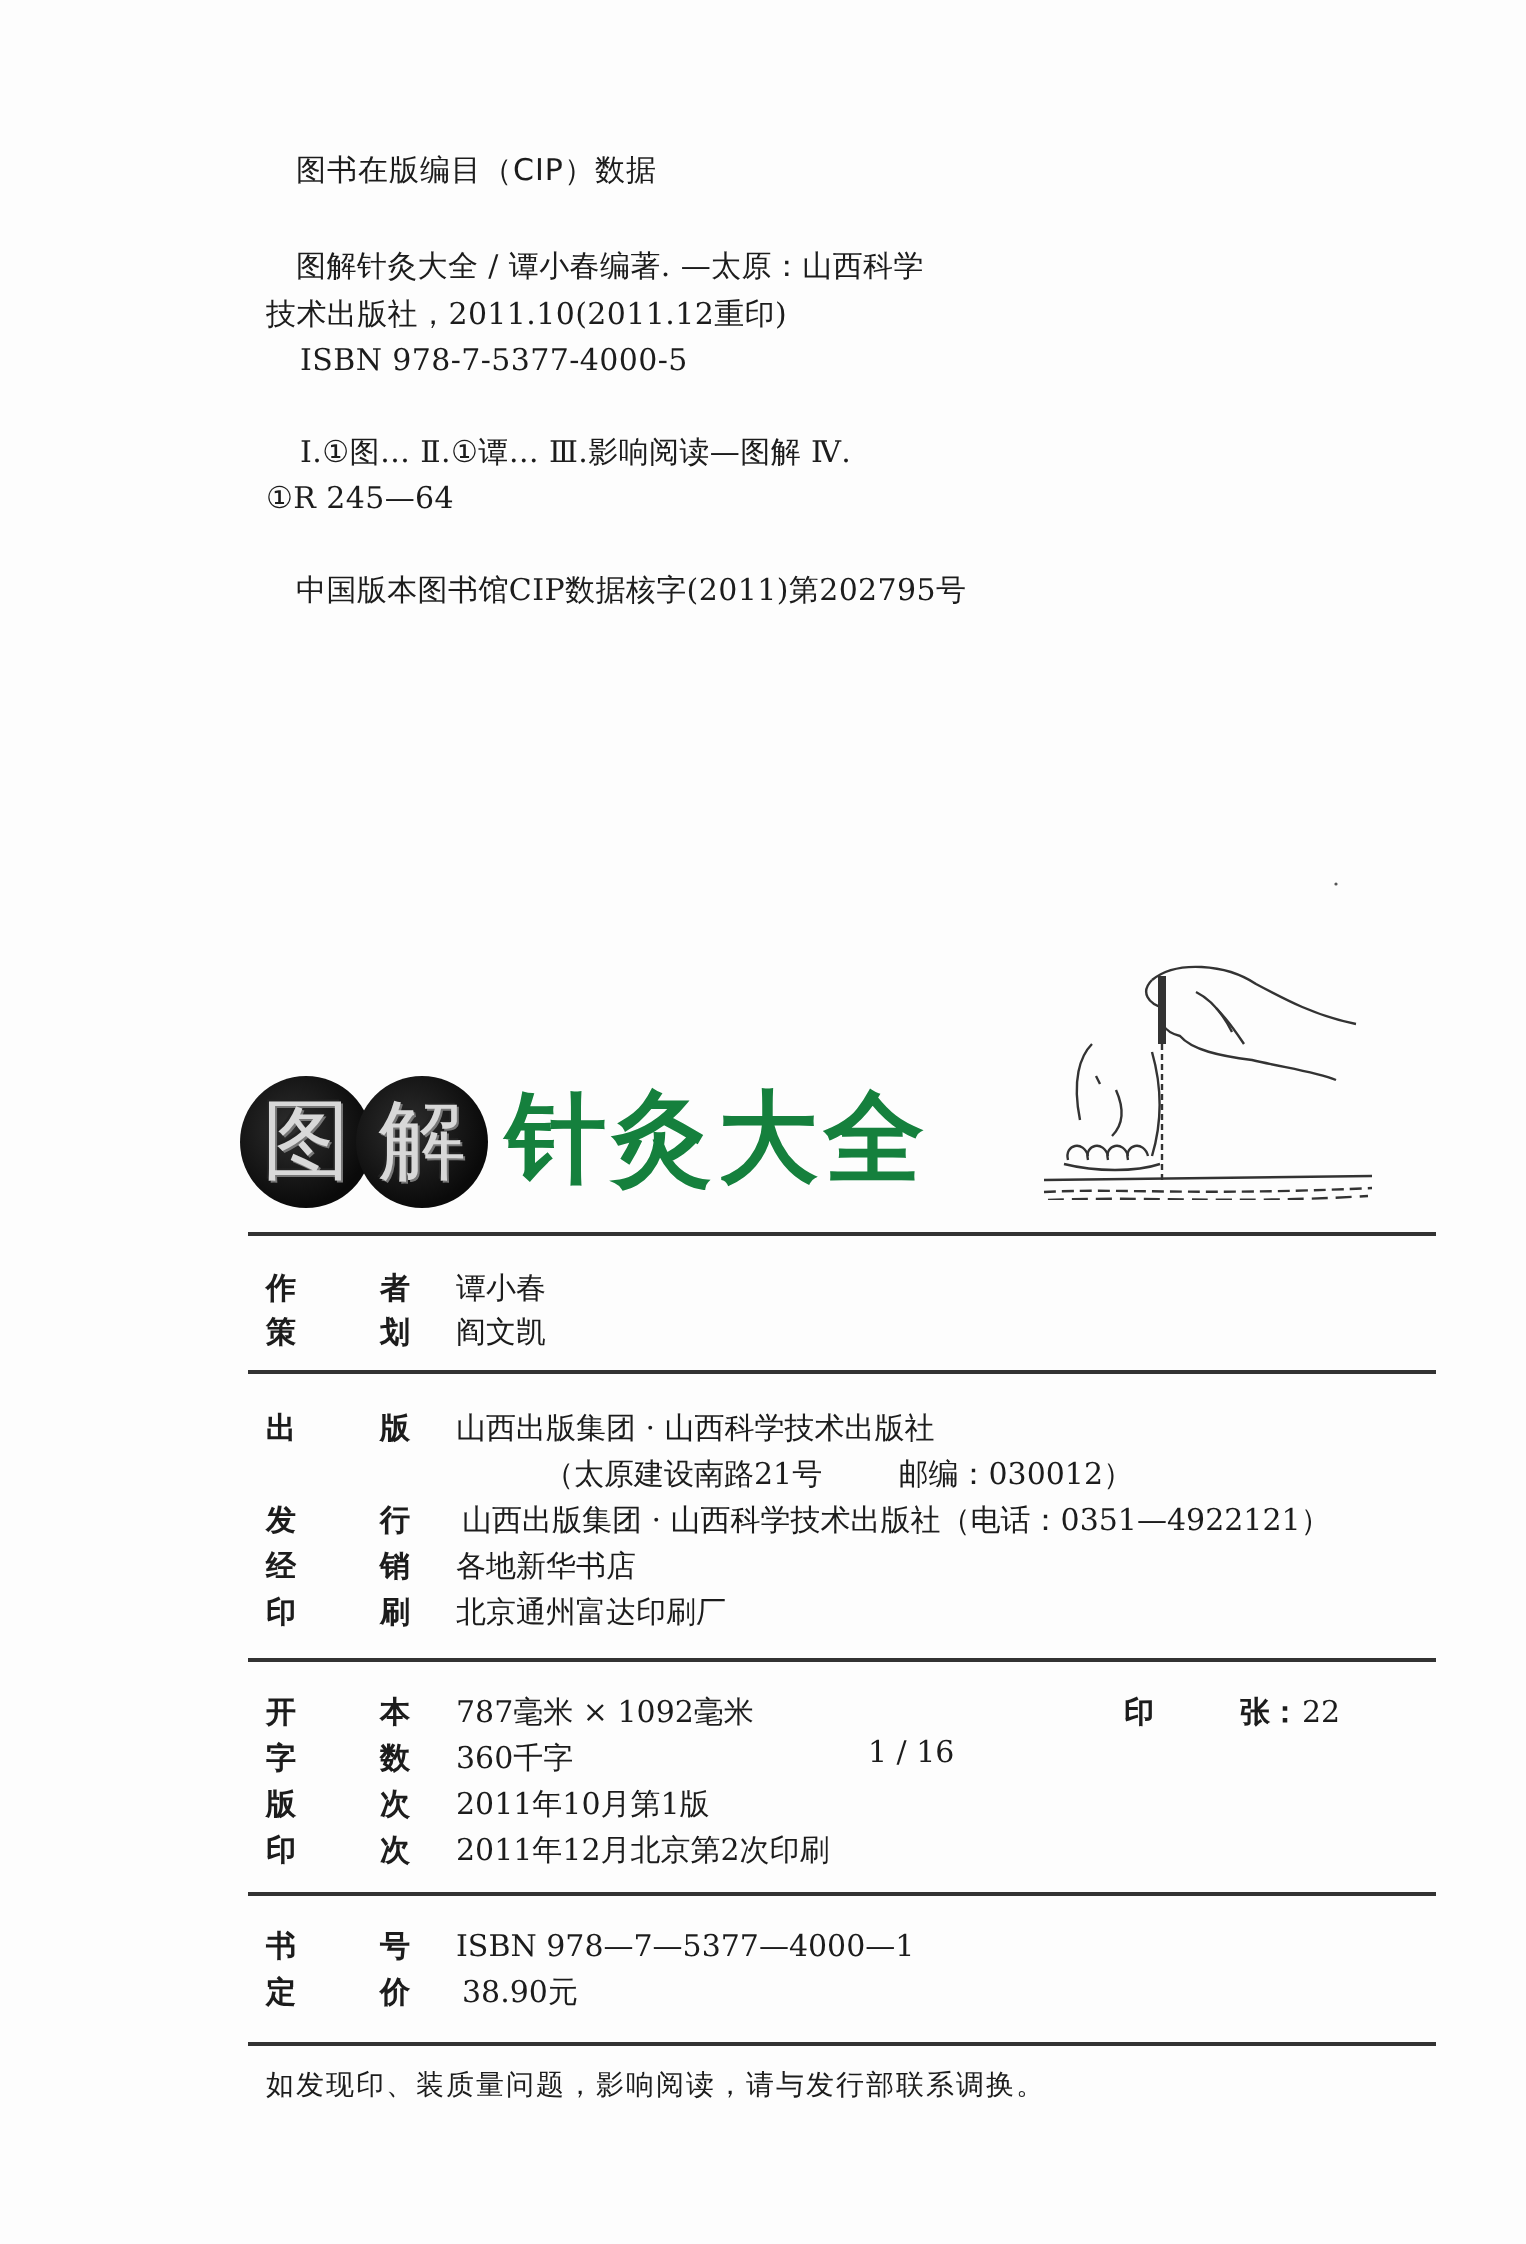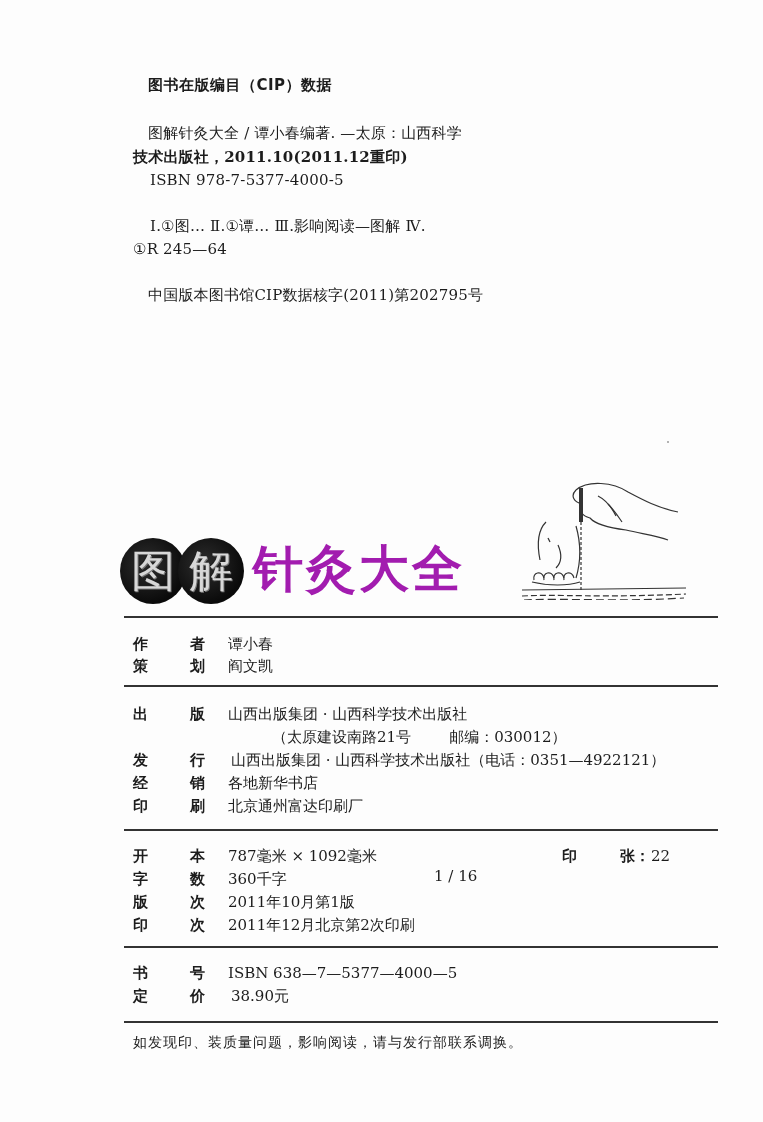--- a/index.html
+++ b/index.html
@@ -1,47 +1,47 @@
 <!DOCTYPE html>
 <html><head>
 <meta charset="utf-8">
 <style>
   html, body { margin: 0; padding: 0; }
   body {
     width: 763px; height: 1122px; background: #fdfdfd; position: relative; overflow: hidden;
     font-family: "DejaVu Serif", "Liberation Serif", serif; color: #1c1c1c;
   }
   .abs { position: absolute; white-space: nowrap; }
-  .cip-title { left: 148px; top: 76px; font-family: "DejaVu Sans", "Liberation Sans", sans-serif; font-weight: bold; font-size: 15px; letter-spacing: 0.5px; }
+  .cip-title { left: 148px; top: 76px; font-family: "DejaVu Sans", "Liberation Sans", sans-serif; font-weight: normal; font-size: 15px; letter-spacing: 0.5px; }
   .cip-line { font-size: 15px; letter-spacing: 0.2px; }
   .logo { left: 120px; top: 538px; width: 130px; height: 68px; }
   .circle {
     position: absolute; top: 0; width: 66px; height: 66px; border-radius: 50%;
     background: radial-gradient(circle at 40% 40%, #2e2e2e, #0a0a0a 70%);
     color: #d8d8d8; font-size: 44px; line-height: 66px; text-align: center;
     font-family: "DejaVu Serif", serif; text-shadow: 1px 1px 0 #777, -1px -1px 0 #222;
   }
   .circle.c1 { left: 0; }
   .circle.c2 { left: 58px; }
-  .title-main { left: 253px; top: 536px; font-size: 50px; font-weight: bold; letter-spacing: 3px; font-family: "DejaVu Serif", serif; color: #a21caf; text-align: right; }
+  .title-main { left: 253px; top: 536px; font-size: 50px; font-weight: bold; letter-spacing: 3px; font-family: "DejaVu Serif", serif; color: #15803d; text-align: right; }
   .rule { position: absolute; left: 124px; width: 594px; height: 2px; background: #333; }
   .row { position: absolute; left: 133px; height: 22px; font-size: 15px; line-height: 22px; }
   .lab1, .lab2 { position: absolute; top: 0; font-family: "DejaVu Sans", "Liberation Sans", sans-serif; font-weight: bold; font-size: 15px; }
   .lab1 { left: 0; }
   .lab2 { left: 57px; }
   .val { position: absolute; left: 95px; top: 0; white-space: nowrap; }
   .notice { left: 133px; top: 1034px; font-size: 14px; letter-spacing: 1px; font-family: Liberation Mono, monospace; }
   .illus { left: 518px; top: 430px; width: 170px; height: 170px; }
 </style>
 </head>
 <body>
 
 <div class="abs cip-title">图书在版编目（CIP）数据</div>
 <div class="abs cip-line" style="left:148px; top:124px;">图解针灸大全 / 谭小春编著. —太原：山西科学</div>
-<div class="abs cip-line" style="left:133px; top:148px;font-weight:bold;">技术出版社，2011.10(2011.12重印)</div>
+<div class="abs cip-line" style="left:133px; top:148px;">技术出版社，2011.10(2011.12重印)</div>
 <div class="abs cip-line" style="left:150px; top:171px;">ISBN 978-7-5377-4000-5</div>
 <div class="abs cip-line" style="left:150px; top:217px;">Ⅰ.①图…  Ⅱ.①谭…  Ⅲ.影响阅读—图解  Ⅳ.</div>
 <div class="abs cip-line" style="left:133px; top:240px;">①R 245—64</div>
 <div class="abs cip-line" style="left:148px; top:286px;text-align:center;">中国版本图书馆CIP数据核字(2011)第202795号</div>
 
 <div class="abs illus">
   <svg width="170" height="170" viewBox="0 0 170 170" fill="none" stroke="#333" stroke-width="1.2">
 
     <path d="M58 60 C70 50, 95 52, 110 62 C125 70, 140 78, 160 82"></path>
     <path d="M58 60 C52 66, 56 72, 64 74 C60 80, 64 86, 72 88 C78 95, 92 98, 108 100 C125 104, 140 106, 150 110"></path>
@@ -137,21 +137,21 @@
 </div>
 <div class="row" style="top:914px;">
   <span class="lab1">印</span>
   <span class="lab2">次</span>
   <span class="val">2011年12月北京第2次印刷</span>
 </div>
 
 <div class="row" style="top:962px;">
   <span class="lab1">书</span>
   <span class="lab2">号</span>
-  <span class="val">ISBN 638—7—5377—4000—5</span>
+  <span class="val">ISBN 978—7—5377—4000—1</span>
 </div>
 <div class="row" style="top:985px;">
   <span class="lab1">定</span>
   <span class="lab2">价</span>
   <span class="val" style="left:98px;">38.90元</span>
 </div>
 
 <div class="abs notice">如发现印、装质量问题，影响阅读，请与发行部联系调换。</div>
 
 </body></html>

